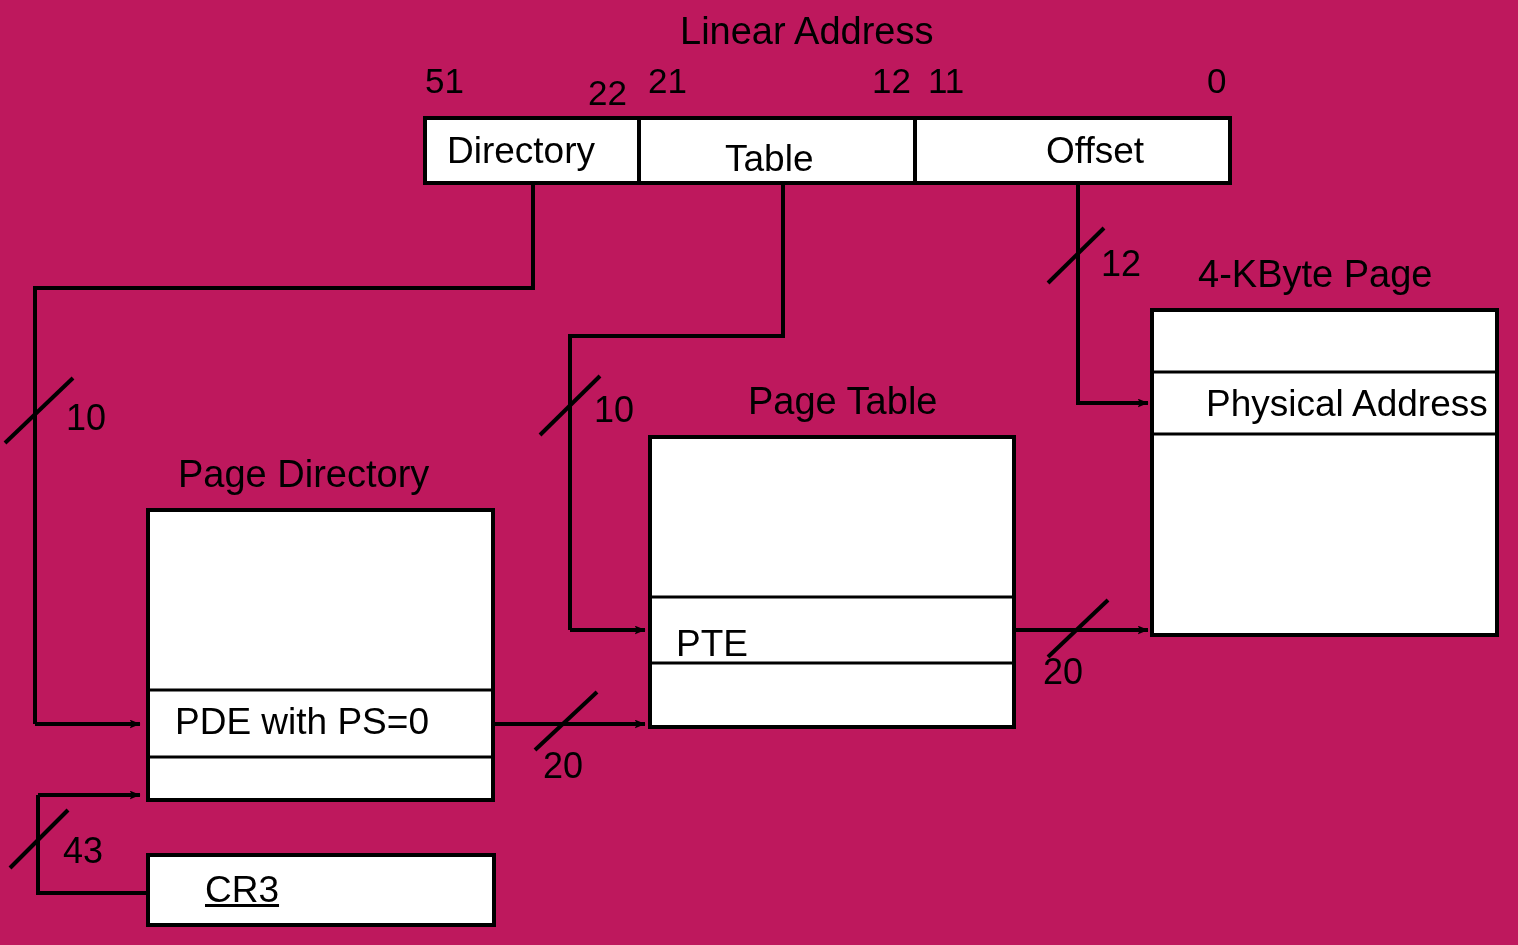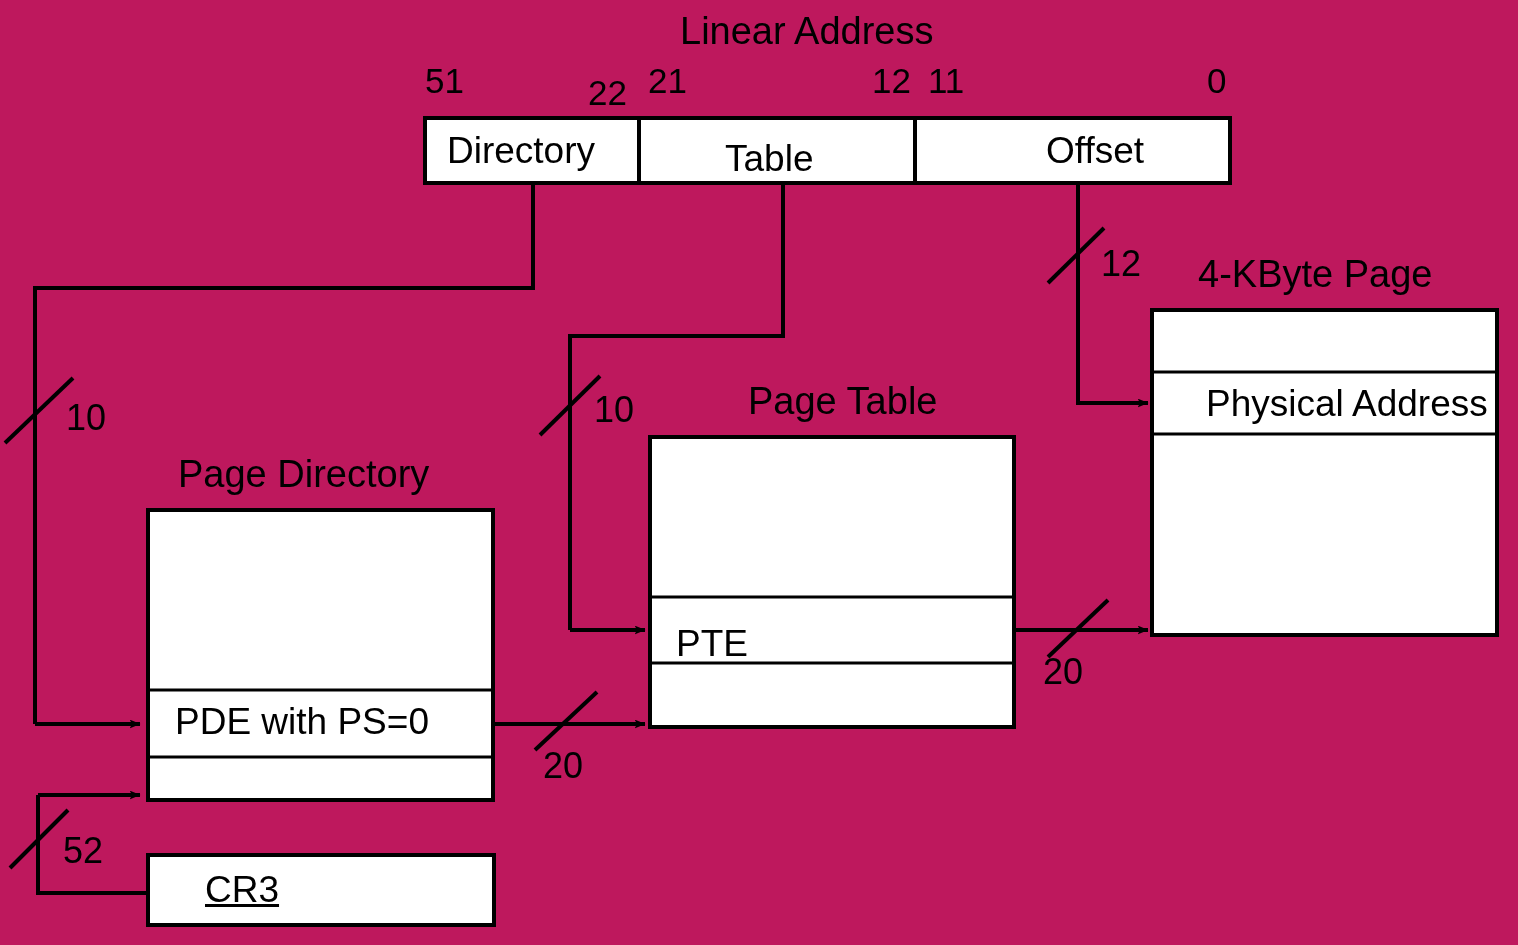--- a/index.html
+++ b/index.html
@@ -135,21 +135,21 @@
 
   <div class="lbl cellname" style="left:447px; top:132px;">Directory</div>
   <div class="lbl cellname" style="left:725px; top:140px;">Table</div>
   <div class="lbl cellname" style="left:1018px; top:132px;margin-left:28px;">Offset</div>
 
   <div class="lbl widthnum" style="left:66px; top:400px;">10</div>
   <div class="lbl widthnum" style="left:594px; top:392px;">10</div>
   <div class="lbl widthnum" style="left:1101px; top:246px;">12</div>
   <div class="lbl widthnum" style="left:543px; top:748px;">20</div>
   <div class="lbl widthnum" style="left:1043px; top:654px;">20</div>
-  <div class="lbl widthnum" style="left:63px; top:833px;">52</div>
+  <div class="lbl widthnum" style="left:63px; top:833px;">43</div>
 
   <div class="lbl title" style="left:178px; top:455px;">Page Directory</div>
   <div class="lbl rowname" style="left:175px; top:703px;">PDE with PS=0</div>
 
   <div class="lbl title" style="left:748px; top:382px;">Page Table</div>
   <div class="lbl rowname" style="left:668px; top:625px;margin-left:8px;">PTE</div>
 
   <div class="lbl title" style="left:1198px; top:255px;">4-KByte Page</div>
   <div class="lbl rowname" style="left:1162px; top:385px;margin-left:44px;">Physical Address</div>
 

